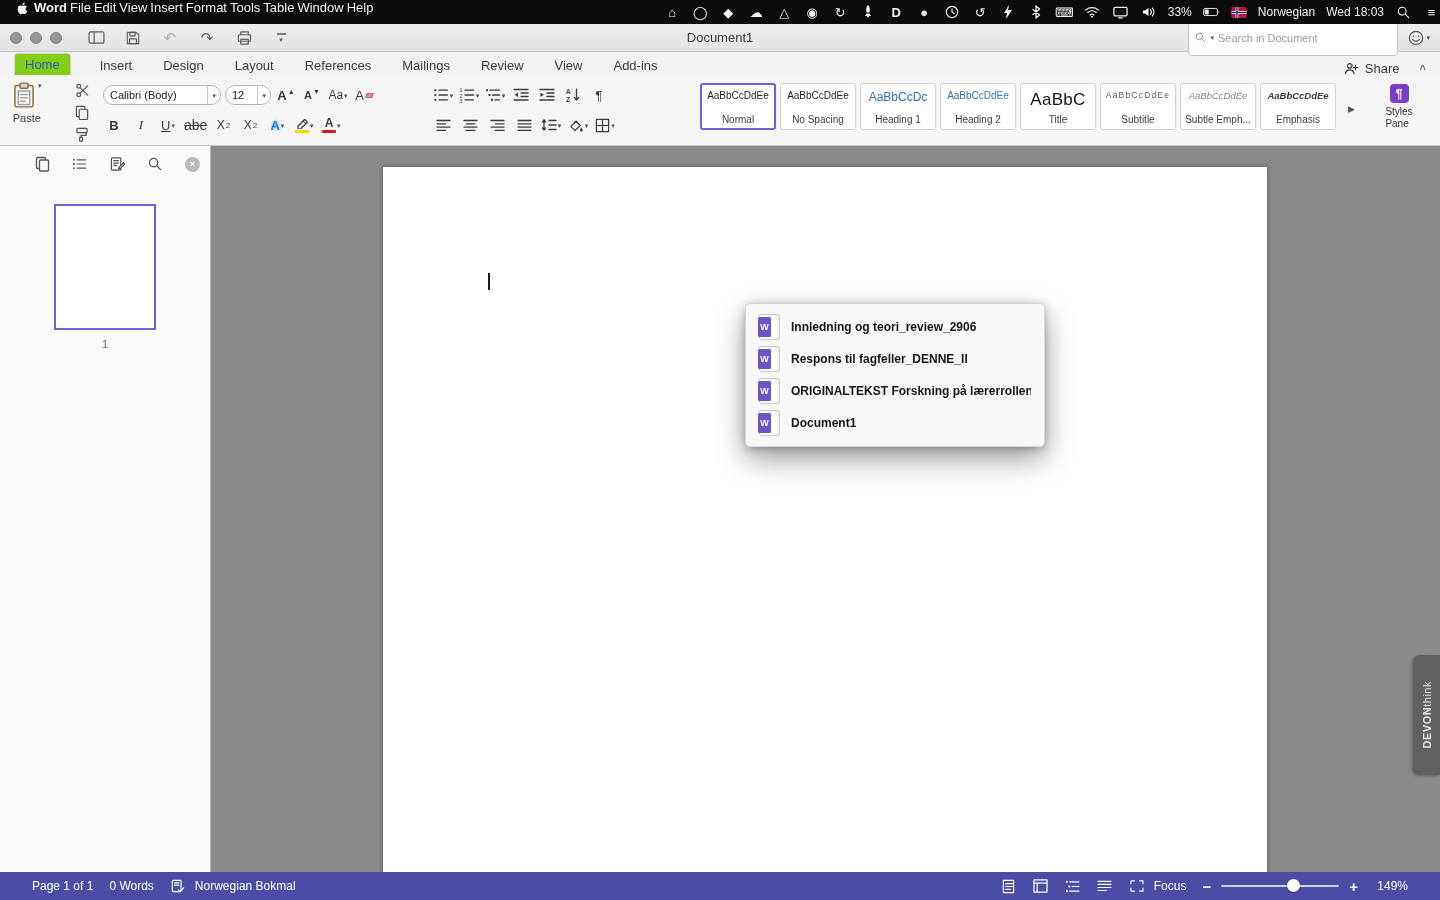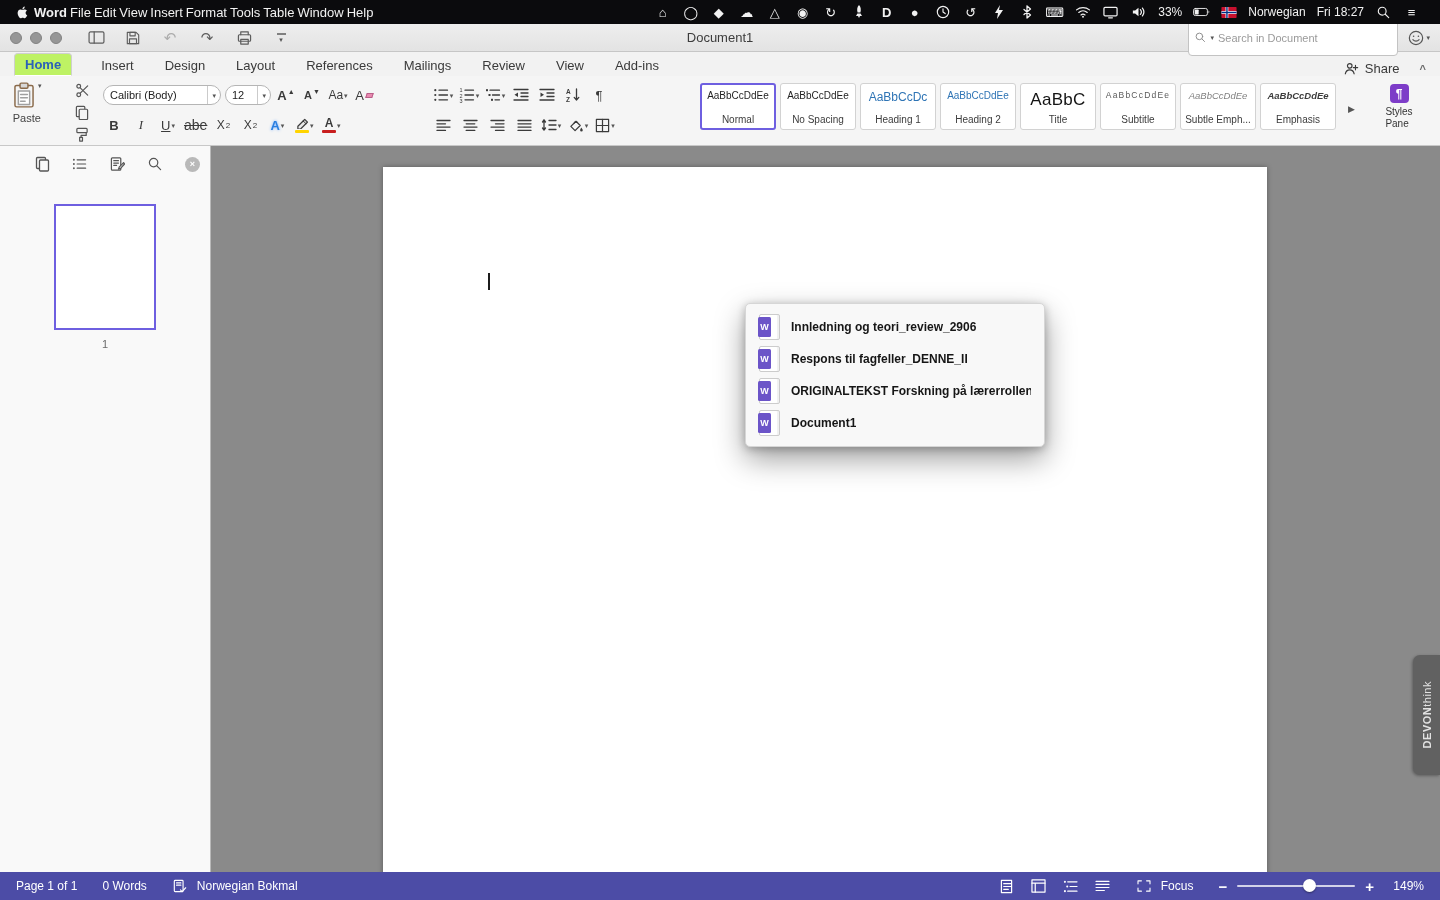--- a/index.html
+++ b/index.html
@@ -2,21 +2,21 @@
 <html style="--accent: #6e5fe0; --statusbar: #4c4ca6; --headingblue: #2e74b5; --tabblue: #2a61b8; --wordicon: #6b54c8; --stylespane: #7d3cc8; --highlight: #ffd400; --fontred: #c81e1e;"><head>
 <meta charset="utf-8">
 <style>
   *{margin:0;padding:0;box-sizing:border-box;font-family:"Liberation Sans",sans-serif;-webkit-font-smoothing:antialiased}
   html,body{width:1440px;height:900px;overflow:hidden;background:#555}
   .screen{position:relative;width:1440px;height:900px;overflow:hidden;background:#8a8a8a}
   svg{display:block;fill:none;stroke:currentColor;stroke-width:1.3;stroke-linecap:round;stroke-linejoin:round}
 
   
   .menubar{position:absolute;top:0;left:0;right:0;height:24px;background:#0b0b0d;color:#f2f2f2;
-    display:flex;align-items:center;gap:3px;padding:0 20px 0 14px;font-size:13px;z-index:60}
+    display:flex;gap:3px;padding:0 0 0 14px;font-size:13px;z-index:60}
   .mitem{cursor:default;white-space:nowrap}
   .mitem.app{font-weight:700}
   .mb-right{margin-left:auto;display:flex;align-items:center;gap:11px;font-size:12px}
   .mb-ic{width:17px;height:16px;display:flex;align-items:center;justify-content:center;font-size:13px;line-height:1;color:#f2f2f2}
   .flag{width:16px;height:11px;border-radius:1px;overflow:hidden}
 
   
   .titlebar{position:absolute;top:24px;left:0;right:0;height:28px;background:linear-gradient(#eeeeee,#e3e3e3);
     border-bottom:1px solid #c6c6c6;display:flex;align-items:center;padding:0 10px;z-index:55}
   .lights{display:flex;gap:8px}
@@ -28,22 +28,22 @@
   .searchbox{margin-left:auto;width:210px;height:36px;background:#fff;border:1px solid #c3c3c3;border-radius:4px;
     display:flex;align-items:center;gap:4px;padding:0 6px;color:#8a8a8a}
   .searchbox input{border:0;outline:0;flex:1;font-size:11px;color:#333;background:transparent}
   .searchbox input::placeholder{color:#9a9a9a}
   .smiley{margin-left:10px;display:flex;align-items:center;gap:2px;color:#555}
 
   
   .tabrow{position:absolute;top:52px;left:0;right:0;height:24px;background:#f2f2f2;display:flex;align-items:flex-end;
     gap:27px;padding:0 14px;font-size:13px;color:#3a3a3a;z-index:54}
   .tab{padding:3px 2px;cursor:default;white-space:nowrap}
-  .tab.active{background:#bef264;border:1px solid #cfcfcf;border-bottom-color:#fff;border-radius:4px 4px 0 0;
-    padding:3px 10px;color:var(--tabblue,#2a61b8);font-weight:700}
+  .tab.active{background:#84cc16;border:1px solid #cfcfcf;border-bottom-color:#fff;border-radius:4px 4px 0 0;
+    padding:3px 10px;color:var(--tabblue,#2a61b8);font-weight:400}
   .share{margin-left:auto;display:flex;align-items:center;gap:6px;color:#3a3a3a}
   .collapse{margin-left:14px;color:#6a6a6a;font-size:11px;font-weight:700}
 
   
   .ribbon{position:absolute;top:76px;left:0;right:0;height:70px;background:#f5f5f5;border-bottom:1px solid #c8c8c8;z-index:53;color:#3b3b3b}
   .grp{position:absolute;top:0;height:100%}
   .r1{position:absolute;top:8px;left:0;display:flex;align-items:center;gap:4px}
   .r2{position:absolute;top:38px;left:0;display:flex;align-items:center;gap:5px}
   .rbtn{min-width:22px;height:22px;display:inline-flex;align-items:center;justify-content:center;border-radius:3px;
     font-size:12px;color:#3b3b3b;gap:1px}
@@ -113,21 +113,21 @@
     color:#fff;font-size:9px;font-weight:700;display:flex;align-items:center;justify-content:center;border-radius:1.5px}
 
   
   .dtab{position:absolute;right:0;top:655px;width:27px;height:120px;background:#616161;border-radius:7px 0 0 7px;
     display:flex;align-items:center;justify-content:center;z-index:65;box-shadow:-1px 1px 3px rgba(0,0,0,.3)}
   .vtext{writing-mode:vertical-rl;transform:rotate(180deg);color:#e2e2e2;font-size:11px;letter-spacing:.5px}
   .vtext b{font-weight:700}
 
   
   .statusbar{position:absolute;left:0;right:0;bottom:0;height:28px;background:var(--statusbar,#4c4ca6);color:#fff;
-    display:flex;align-items:center;gap:25px;padding:0 16px;font-size:12px;z-index:60}
+    display:flex;align-items:center;gap:16px;padding:0 32px;font-size:12px;z-index:60}
   .sb-group{display:flex;align-items:center;gap:8px}
   .sb-spacer{flex:1}
   .sb-views{display:flex;align-items:center;gap:15px}
   .sb-ic{width:17px;height:16px;display:flex;align-items:center;justify-content:center;color:#fff}
   .zoom{display:flex;align-items:center;gap:10px}
   .zoom .pm{font-size:15px;font-weight:700;line-height:1}
   .slider{position:relative;width:118px;height:14px}
   .slider .track{position:absolute;left:0;right:0;top:6px;height:2px;background:rgba(255,255,255,.75);border-radius:1px}
   .slider .knob{position:absolute;top:0;left:56%;width:13px;height:13px;border-radius:50%;background:#fff;
     box-shadow:0 1px 2px rgba(0,0,0,.4)}
@@ -217,21 +217,21 @@
       <span class="flag">
         <svg width="16" height="11" viewBox="0 0 22 16">
             <rect width="22" height="16" fill="#c8102e" stroke="none"></rect>
             <rect x="6" width="4" height="16" fill="#fff" stroke="none"></rect>
             <rect y="6" width="22" height="4" fill="#fff" stroke="none"></rect>
             <rect x="7" width="2" height="16" fill="#003087" stroke="none"></rect>
             <rect y="7" width="22" height="2" fill="#003087" stroke="none"></rect>
           </svg>
       </span>
       <span>Norwegian</span>
-      <span>Fri 18:27</span>
+      <span>Wed 18:03</span>
       <span class="mb-ic">
         <svg width="13" height="13" viewBox="0 0 15 15">
             <circle cx="6" cy="6" r="4.5"></circle>
             <path d="M9.5 9.5 13.5 13.5"></path>
           </svg>
       </span>
       <span class="mb-ic">≡</span>
     </div>
   </div>
 

